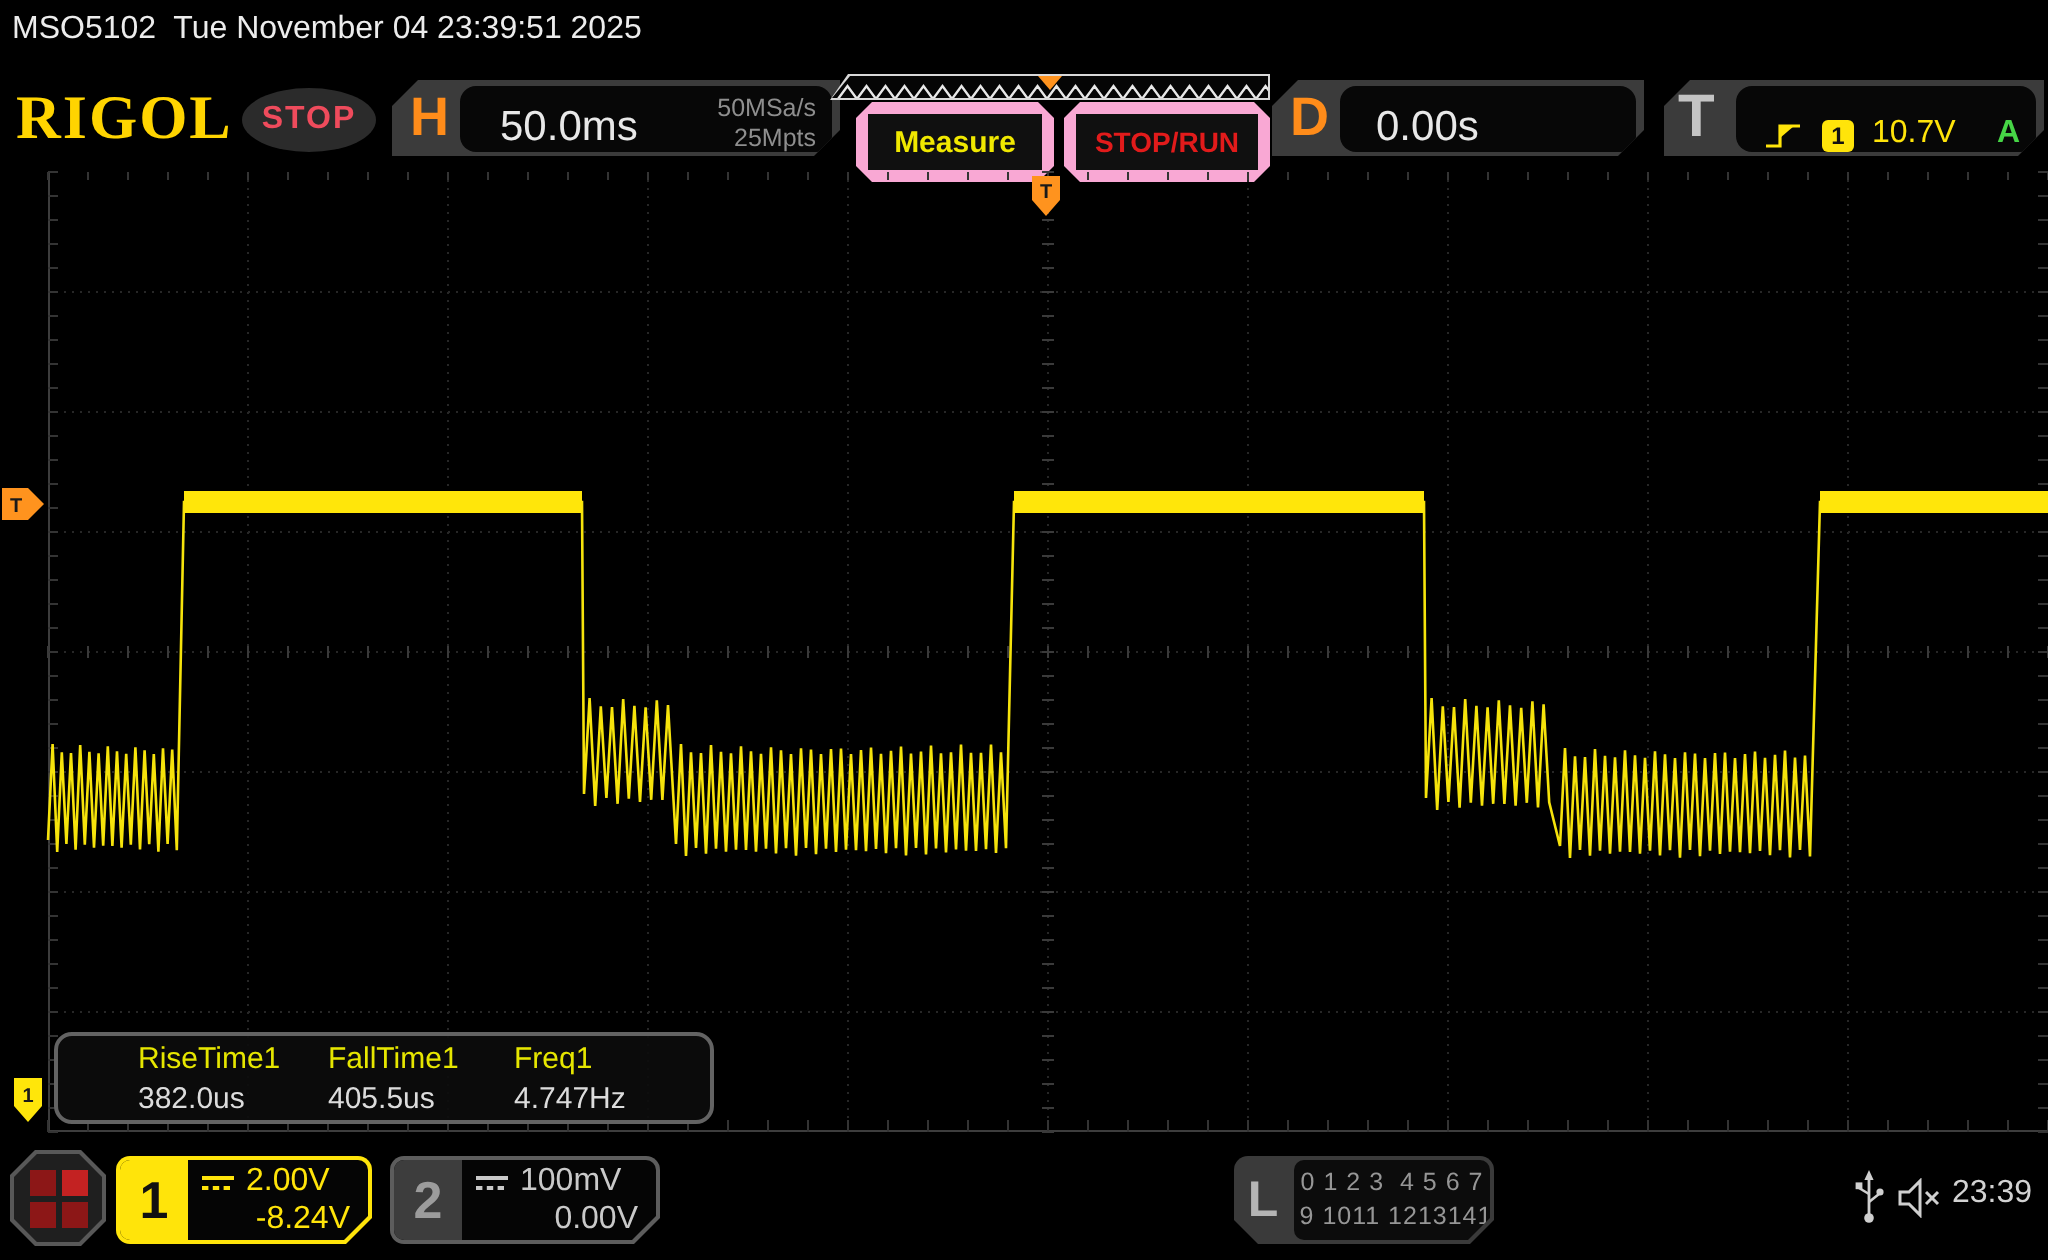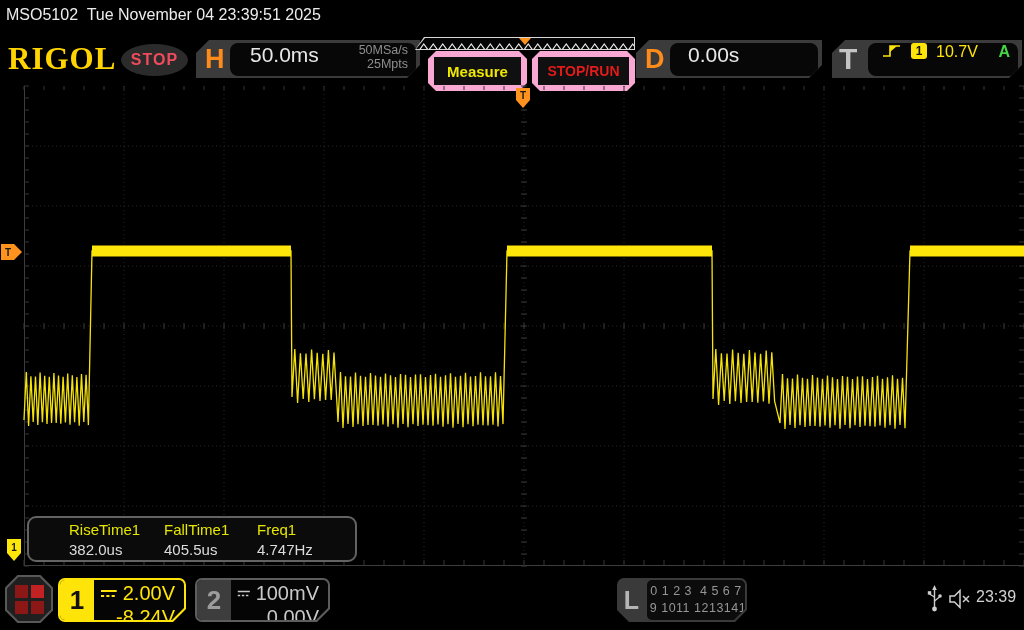--- a/index.html
+++ b/index.html
@@ -14,21 +14,21 @@
         font-weight:bold;font-size:31px;color:#ffd400;letter-spacing:1px;}
   .stop-ellipse{position:absolute;left:121px;top:44px;width:67px;height:32px;border-radius:50%;
         background:#2b2b2b;display:flex;align-items:center;justify-content:center;
         color:#ef4b5c;font-weight:bold;font-size:16px;letter-spacing:1px;}
   .hd-panel{position:absolute;background:#3b3b3b;
         clip-path:polygon(13px 0,100% 0,100% calc(100% - 13px),calc(100% - 13px) 100%,0 100%,0 13px);}
   .panel-letter{position:absolute;left:9px;top:50%;transform:translateY(-50%);
         font-weight:bold;font-size:27px;color:#ff8c1a;}
   .panel-letter.t{color:#c4c4c4;font-size:30px;left:7px;}
   .well{position:absolute;top:3px;bottom:2px;right:4px;background:#070707;border-radius:8px;
-        display:flex;align-items:flex-start;}
+        display:flex;align-items:flex-end;}
   .h-value{color:#e8e8e8;font-size:21px;margin-left:20px;}
   .h-rates{margin-left:auto;margin-right:8px;text-align:right;color:#8e8e8e;font-size:12.5px;line-height:1.15;}
   .d-value{color:#e8e8e8;font-size:21px;margin-left:18px;}
   .t-well{gap:9px;padding-left:14px;}
   .t-ch-badge{width:16px;height:16px;background:#ffe40a;border-radius:3px;color:#111;
         font-weight:bold;font-size:12px;display:flex;align-items:center;justify-content:center;}
   .t-level{color:#ffe40a;font-size:16px;}
   .t-mode{margin-left:auto;margin-right:8px;color:#46d546;font-weight:bold;font-size:16px;}
 
   .btn{position:absolute;background:#101010;border:6px solid #f9a8d4;border-radius:4px;
@@ -62,21 +62,21 @@
   .menu-sq{background:#8c1717;}
   .menu-sq.bright{background:#c32222;}
 
   .ch-pill{position:absolute;top:578px;height:44px;}
   .ch-outer{position:absolute;inset:0;border-radius:7px;
         clip-path:polygon(0 0,100% 0,100% calc(100% - 13px),calc(100% - 13px) 100%,0 100%);}
   .ch-inner{position:absolute;inset:2px;background:#050505;border-radius:5px;
         clip-path:polygon(0 0,100% 0,100% calc(100% - 12px),calc(100% - 12px) 100%,0 100%);}
   .ch-tab{position:absolute;left:0;top:0;bottom:0;width:34px;border-radius:5px 0 0 5px;
         display:flex;align-items:center;justify-content:center;font-weight:bold;font-size:26px;}
-  .ch-text{position:absolute;left:40px;right:9px;top:2px;font-size:20px;}
+  .ch-text{position:absolute;left:40px;right:9px;top:2px;font-size:16px;}
   .ch-line1{display:flex;align-items:center;gap:5px;}
   .ch-line2{text-align:right;margin-top:1px;}
 
   .logic-panel{position:absolute;left:617px;top:578px;width:130px;height:44px;background:#3a3a3a;
         border-radius:7px;clip-path:polygon(0 0,100% 0,100% calc(100% - 12px),calc(100% - 12px) 100%,12px 100%,0 calc(100% - 12px));}
   .logic-tab{position:absolute;left:0;top:0;bottom:0;width:29px;display:flex;align-items:center;
         justify-content:center;color:#b5b5b5;font-weight:bold;font-size:25px;}
   .logic-well{position:absolute;left:30px;top:2px;right:2px;bottom:2px;background:#0c0c0c;
         border-radius:5px;clip-path:polygon(0 0,100% 0,100% calc(100% - 11px),calc(100% - 11px) 100%,0 100%);
         display:flex;flex-direction:column;justify-content:center;align-items:center;}

